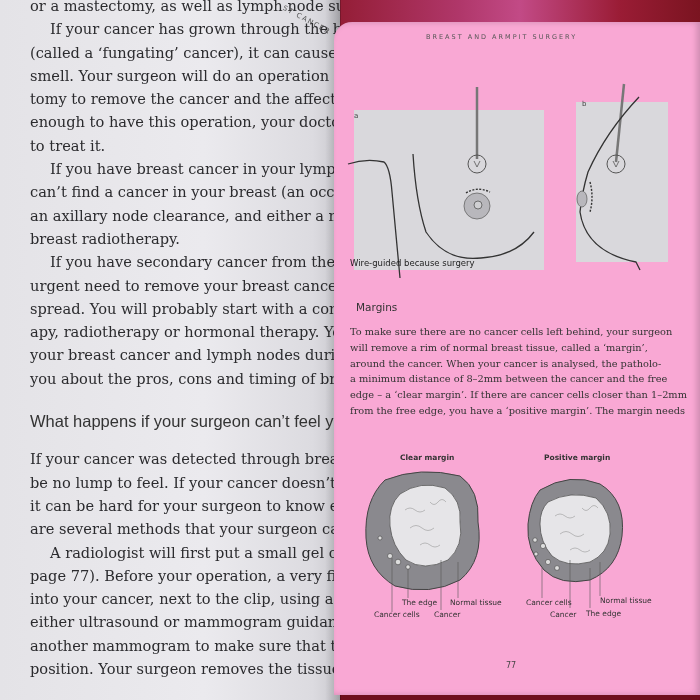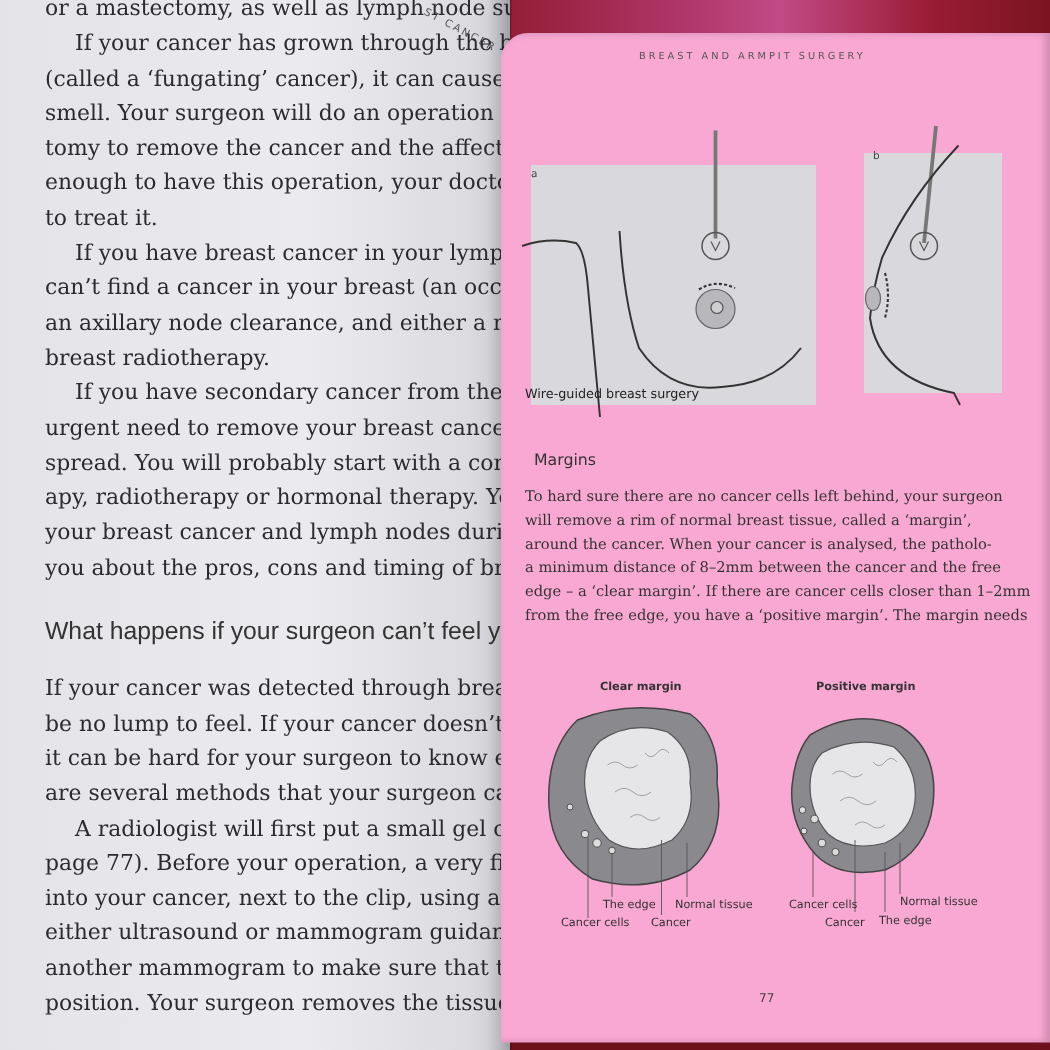--- a/index.html
+++ b/index.html
@@ -137,25 +137,25 @@
     <circle cx="132" cy="153" r="4" fill="#cfcfd2" stroke="#555" stroke-width="0.8"></circle>
     <path d="M120 141 Q131 134 144 140" stroke="#333" stroke-width="1.4" stroke-dasharray="2 1.5" fill="none"></path>
 
     <line x1="278" y1="32" x2="270" y2="110" stroke="#777" stroke-width="2.5"></line>
     <circle cx="270" cy="112" r="9" fill="none" stroke="#555" stroke-width="1"></circle>
     <path d="M267 109 L270 115 L273 109" stroke="#555" stroke-width="0.8" fill="none"></path>
     <path d="M293 45 Q260 80 242 120 Q236 140 234 160 Q240 200 290 210 L294 218" stroke="#333" stroke-width="1.3" fill="none"></path>
     <ellipse cx="236" cy="147" rx="5" ry="8" fill="#b8b7bc" stroke="#666" stroke-width="0.8"></ellipse>
     <path d="M244 130 Q248 145 244 160" stroke="#333" stroke-width="1.4" stroke-dasharray="2 1.5" fill="none"></path>
   </svg>
-  <div class="fig-caption">Wire-guided breast surgery</div>
+  <div class="fig-caption">Wire-guided because surgery</div>
 
   <div class="rp-subhead">Margins</div>
   <div class="rp-body">
-    <span class="ln">To hard sure there are no cancer cells left behind, your surgeon</span>
+    <span class="ln">To make sure there are no cancer cells left behind, your surgeon</span>
     <span class="ln">will remove a rim of normal breast tissue, called a ‘margin’,</span>
     <span class="ln">around the cancer. When your cancer is analysed, the patholo-</span>
     <span class="ln">a minimum distance of 8–2mm between the cancer and the free</span>
     <span class="ln">edge – a ‘clear margin’. If there are cancer cells closer than 1–2mm</span>
     <span class="ln">from the free edge, you have a ‘positive margin’. The margin needs</span>
   </div>
 
   <svg class="fig-margins" viewBox="0 0 340 190">
 
     <text class="title" x="50" y="10">Clear margin</text>

